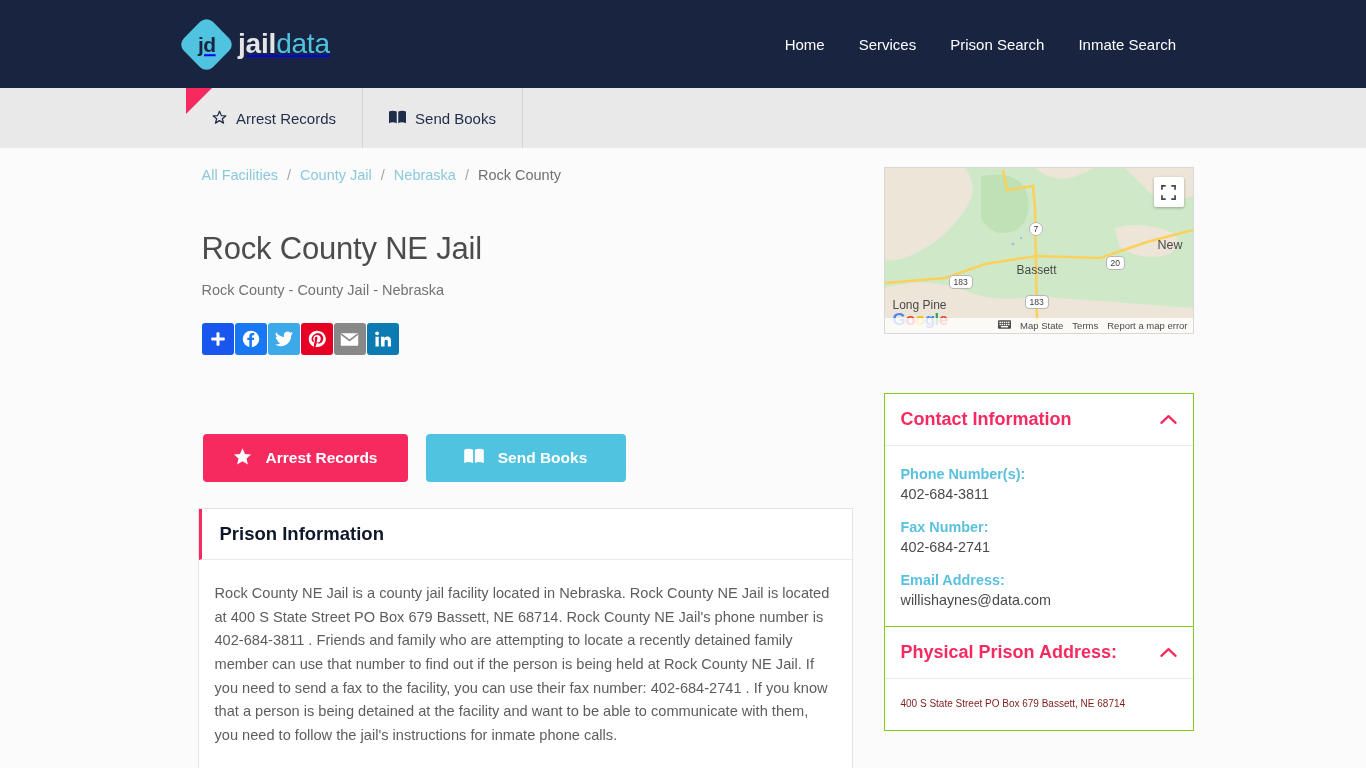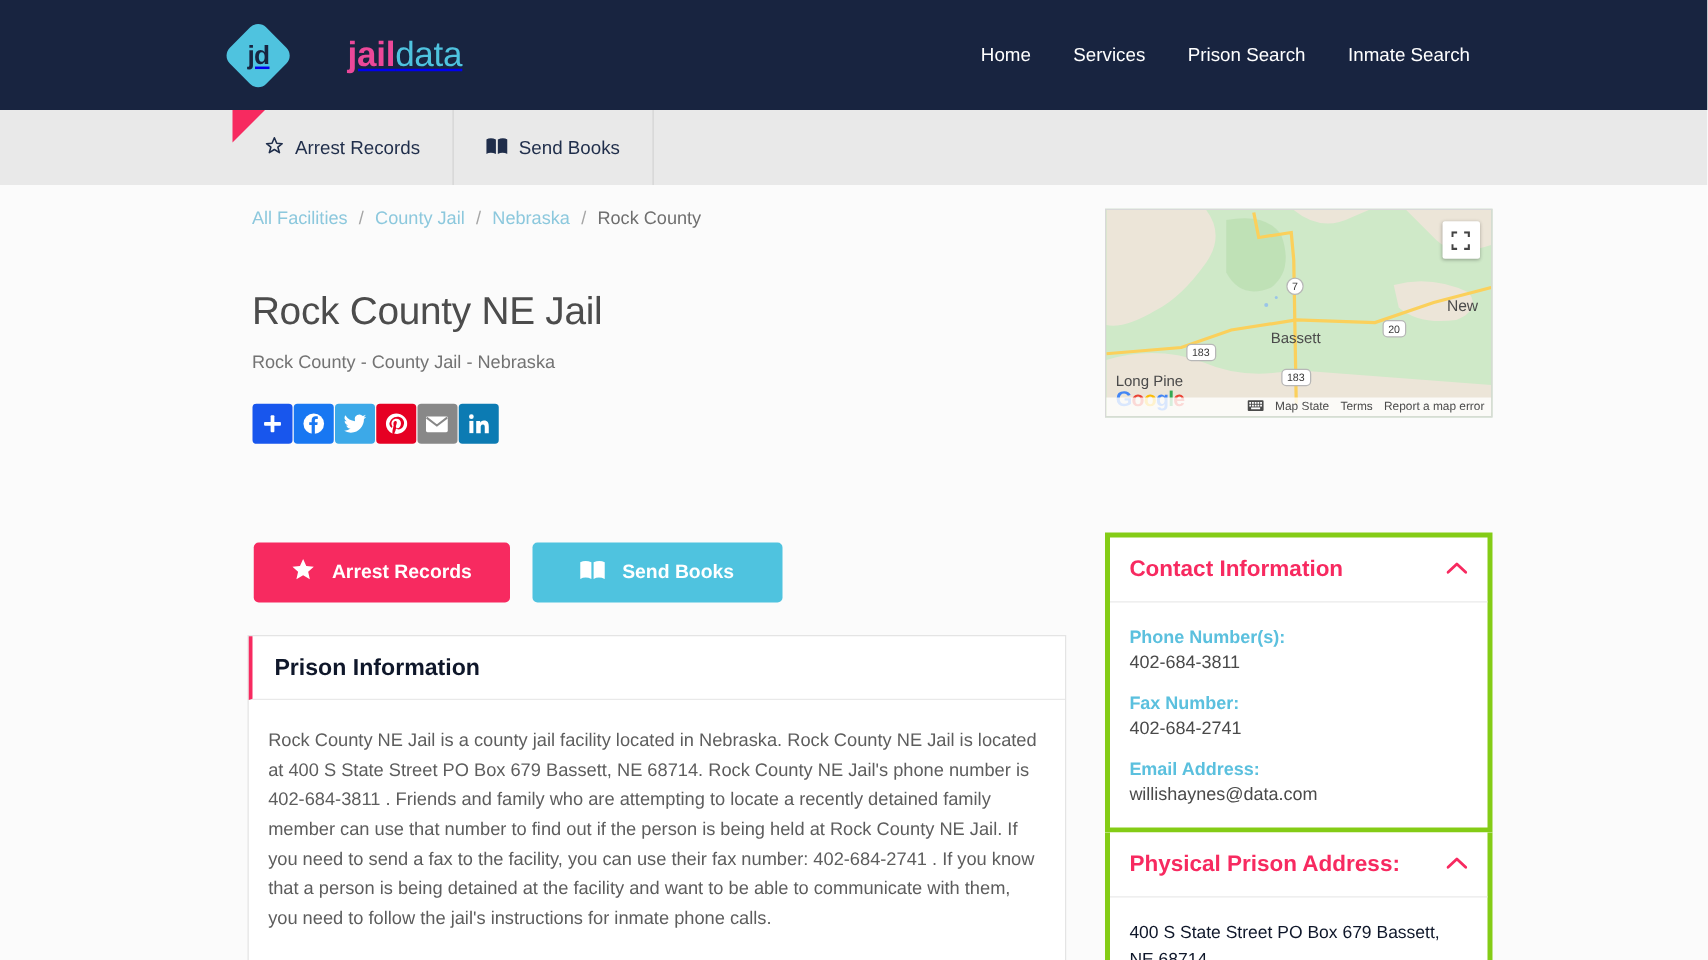--- a/index.html
+++ b/index.html
@@ -30,21 +30,21 @@
   }
   .brand-mark span {
     transform: rotate(-45deg);
     color: #182440;
     font-size: 21px;
     font-weight: 700;
     letter-spacing: -0.5px;
     line-height: 1;
   }
   .brand-word { font-size: 28px; letter-spacing: -0.2px; }
-  .brand-word .w1 { color: #ec4899; font-weight: 600; margin-left: 40px; }
+  .brand-word .w1 { color: #e5e5e5; font-weight: 600; }
   .brand-word .w2 { color: #4FC3DF; font-weight: 400; }
 
   .mainnav { display: flex; align-items: center; gap: 34px; }
   .mainnav a {
     color: #ffffff;
     font-size: 15px;
     text-decoration: none;
   }
 
   
@@ -216,38 +216,38 @@
     font-size: 17px; font-weight: 700; letter-spacing: -0.6px;
   }
   .gmark b:nth-child(1){color:#4285F4}
   .gmark b:nth-child(2){color:#EA4335}
   .gmark b:nth-child(3){color:#FBBC05}
   .gmark b:nth-child(4){color:#4285F4}
   .gmark b:nth-child(5){color:#34A853}
   .gmark b:nth-child(6){color:#EA4335}
 
   
-  .acc { background:#fff; border:4px solid #84cc16; margin-top: 92px; }
+  .acc { background:#fff; border:1px solid #84cc16; margin-top: 59px; }
   .acc-hd {
     padding: 15px 16px;
     display: flex; align-items: center; justify-content: space-between;
     border-bottom: 1px solid #eaeaea;
   }
   .acc-hd h3 {
     margin: 0; font-size: 18px; font-weight: 600; color:#F72A60;
   }
   .chev { color:#F72A60; font-size: 15px; }
   .acc-bd { padding: 20px 16px 18px 16px; }
   .fld-label {
     color: #5BC0DE; font-size: 14.4px; font-weight: 700;
     margin-bottom: 4px;
   }
   .fld-value { color:#4a4a4a; font-size: 14.4px; margin-bottom: 17px; }
   .fld-value:last-child { margin-bottom: 0; }
-  .addr { color:#0f172a; font-size: 14px; line-height: 1.55; }
+  .addr { color:#7f1d1d; font-size: 10px; line-height: 1.55; }
 </style>
 </head>
 <body>
 
 <div class="topbar">
   <a class="brand" href="#">
     <span class="brand-mark">
       <span>jd</span>
     </span>
     <span class="brand-word"><span class="w1">jail</span><span class="w2">data</span></span>

